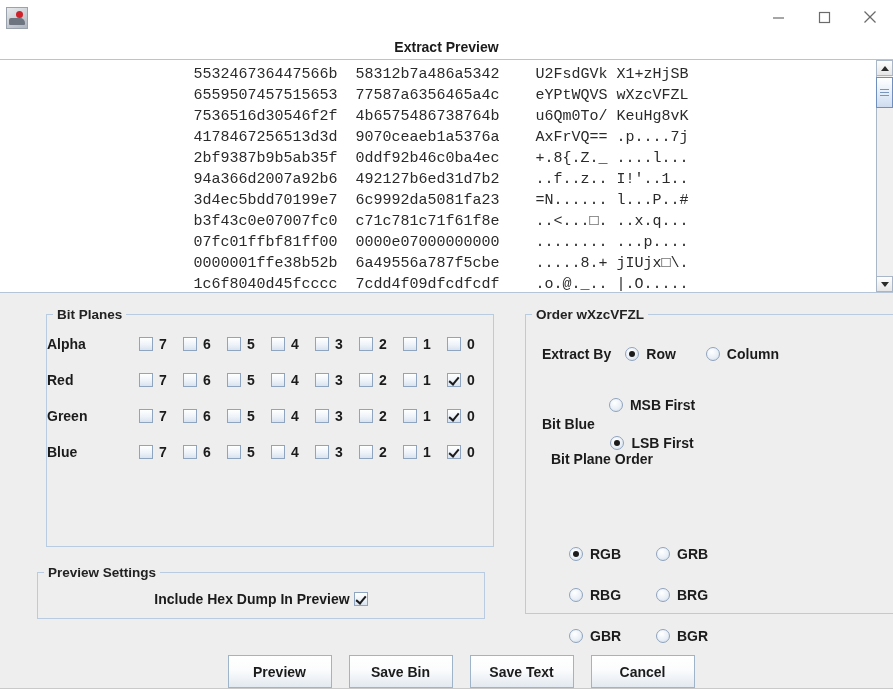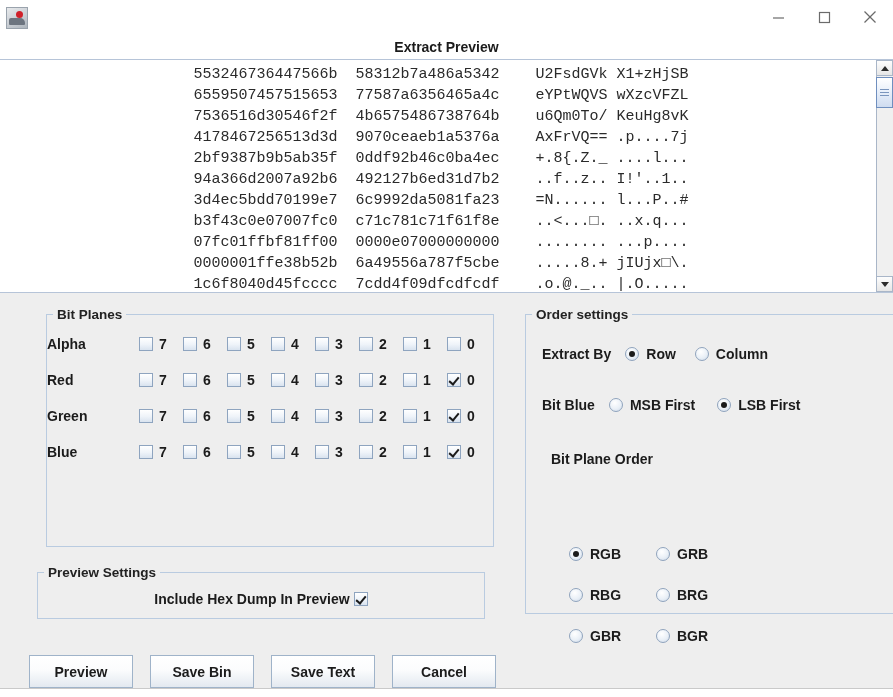--- a/index.html
+++ b/index.html
@@ -299,20 +299,21 @@
     font-weight: bold;
     color: #1b1b1b;
   }
 
   
   .buttonbar {
     position: absolute;
     left: 0; right: 0;
     top: 362px;
     display: flex;
+    justify-content: center;
     gap: 17px;
     padding-left: 29px;
   }
   .btn {
     height: 33px;
     min-width: 104px;
     padding: 0 16px;
     box-sizing: border-box;
     border: 1px solid #9fb3c9;
     background: linear-gradient(180deg,#ffffff 0%, #fbfcfd 45%, #e3e9f0 100%);
@@ -530,39 +531,39 @@
 
   <fieldset class="group" id="grp-preview">
     <legend>Preview Settings</legend>
     <div class="pv-row">
       <span class="pv-label">Include Hex Dump In Preview</span>
       <span class="cbox checked" id="cb-hexdump"></span>
     </div>
   </fieldset>
 
   <fieldset class="group" id="grp-order">
-    <legend>Order settings</legend>
+    <legend>Order wXzcVFZL</legend>
 
     <div class="order-row" id="row-extractby">
       <span class="field-label">Extract By</span>
-      <span id="extractby-opts" style="display:flex;align-items:center;margin-left:14px;gap:19px;">
+      <span id="extractby-opts" style="display:flex;align-items:center;margin-left:14px;gap:30px;">
           <span class="opt">
             <span class="radio selected"></span>
             <span class="opt-label">Row</span>
           </span>
           <span class="opt">
             <span class="radio"></span>
             <span class="opt-label">Column</span>
           </span>
         </span>
     </div>
 
     <div class="order-row" id="row-bitorder">
       <span class="field-label">Bit Blue</span>
-      <span id="bitorder-opts" style="display:flex;align-items:center;margin-left:14px;gap:22px;">
+      <span id="bitorder-opts" style="display:flex;align-items:center;margin-left:14px;gap:22px;flex-direction:column;">
           <span class="opt">
             <span class="radio"></span>
             <span class="opt-label">MSB First</span>
           </span>
           <span class="opt">
             <span class="radio selected"></span>
             <span class="opt-label">LSB First</span>
           </span>
         </span>
     </div>

